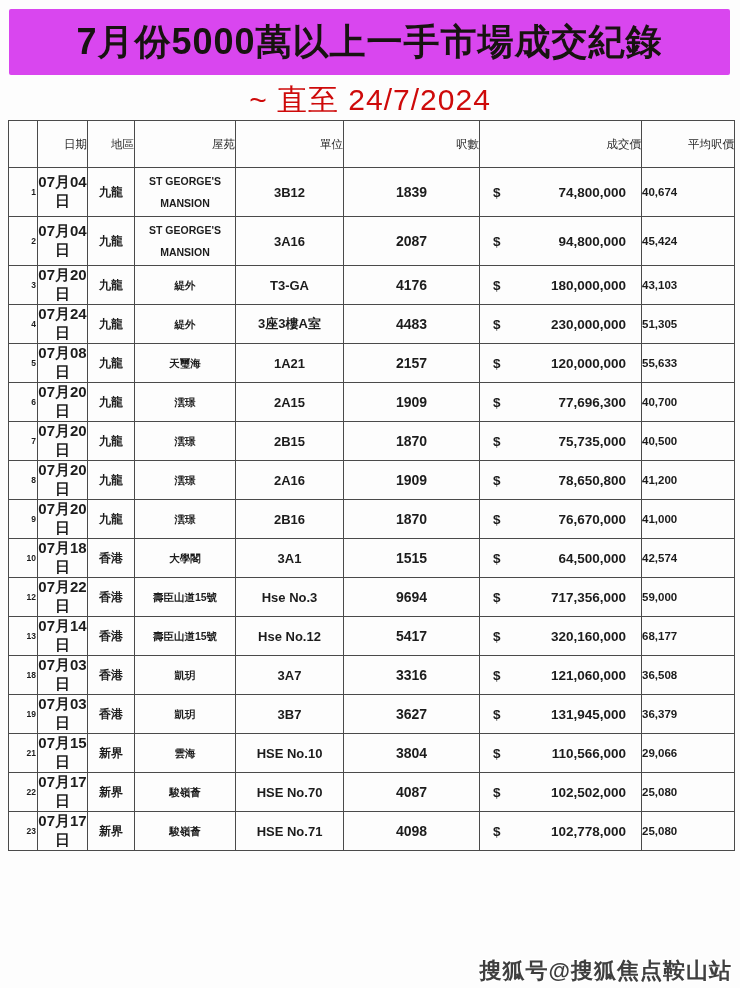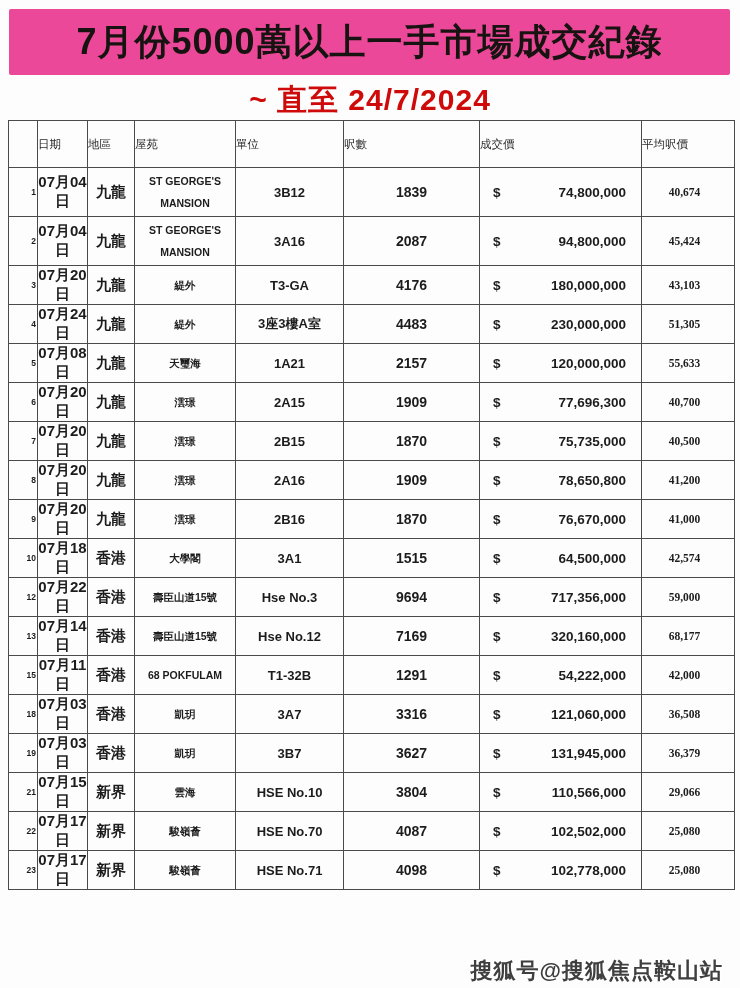--- a/index.html
+++ b/index.html
@@ -6,52 +6,52 @@
   html,body { width:740px; height:988px; overflow:hidden; background:#ffffff;
               font-family:"Liberation Sans","DejaVu Sans",sans-serif; }
   .page { position:relative; width:740px; height:988px; background:#fdfdfd; }
 
   .banner { position:absolute; left:9px; top:9px; width:721px; height:66px;
             display:flex; align-items:center; justify-content:center;
             border-radius:2px; }
   .banner span { font-size:36px; font-weight:bold; color:#171310; letter-spacing:1px; }
 
   .subtitle { position:absolute; left:0; top:80px; width:740px; text-align:center; }
-  .subtitle span { font-size:30px; font-weight:bold; letter-spacing:1px; }
+  .subtitle span { font-size:30px; font-weight:normal; letter-spacing:1px; }
 
   table { position:absolute; left:8px; top:120px; width:727px;
           border-collapse:collapse; table-layout:fixed; }
   th, td { border:1px solid #4a4a4a; color:#1c1c1c; overflow:hidden; }
-  thead th { height:47px; font-size:11.5px; font-weight:normal; color:#2a2a2a; text-align:left; }
+  thead th { height:47px; font-size:11.5px; font-weight:normal; color:#2a2a2a; text-align:right; }
   tbody td { height:35px; text-align:center; font-weight:bold; }
   tr.tall td { height:44px; }
 
   td.c-no   { font-size:8.5px; text-align:right; padding-right:1px; }
   td.c-date { font-size:15px; letter-spacing:0; }
-  td.c-dist { font-size:15px; }
+  td.c-dist { font-size:12px; }
   td.c-est  { font-size:10.5px; line-height:22px; padding:2px 4px; }
   td.c-unit { font-size:13px; }
   td.c-area { font-size:14px; }
   td.c-price{ font-size:13.5px; }
-  td.c-avg  { font-size:11.5px; text-align:center; padding-right:7px;font-family:Liberation Serif, serif; }
+  td.c-avg  { font-size:11.5px; text-align:left; padding-right:7px; }
 
   .price-wrap { display:flex; justify-content:space-between; align-items:center;
                 padding:0 15px 0 13px; }
 
-  .watermark { position:absolute; right:17px; bottom:2px; font-size:22px; font-weight:bold;
+  .watermark { position:absolute; right:8px; bottom:2px; font-size:22px; font-weight:bold;
                color:#3f3f3f; letter-spacing:1px; white-space:nowrap;
                text-shadow:-1px -1px 0 #fff, 1px -1px 0 #fff, -1px 1px 0 #fff, 1px 1px 0 #fff,
                            0 -1px 0 #fff, 0 1px 0 #fff, -1px 0 0 #fff, 1px 0 0 #fff;margin-top:30px; }
 </style>
 </head>
 <body>
 
 <div class="page">
 
-  <div class="banner" style="background: #ec4899; justify-content: center;">
+  <div class="banner" style="background: #d946ef; justify-content: center;">
     <span>7月份5000萬以上一手市場成交紀錄</span>
   </div>
 
   <div class="subtitle">
     <span style="color: rgb(206, 10, 10);">~ 直至 24/7/2024</span>
   </div>
 
   <table>
     <colgroup>
       <col style="width:29px">
@@ -240,43 +240,28 @@
             </div>
           </td>
           <td class="c-avg">59,000</td>
         </tr>
         <tr>
           <td class="c-no">13</td>
           <td class="c-date">07月14日</td>
           <td class="c-dist">香港</td>
           <td class="c-est">壽臣山道15號</td>
           <td class="c-unit">Hse No.12</td>
-          <td class="c-area">7169</td>
+          <td class="c-area">5417</td>
           <td class="c-price">
             <div class="price-wrap">
               <span>$</span>
               <span>320,160,000</span>
             </div>
           </td>
           <td class="c-avg">68,177</td>
-        </tr>
-        <tr>
-          <td class="c-no">15</td>
-          <td class="c-date">07月11日</td>
-          <td class="c-dist">香港</td>
-          <td class="c-est">68 POKFULAM</td>
-          <td class="c-unit">T1-32B</td>
-          <td class="c-area">1291</td>
-          <td class="c-price">
-            <div class="price-wrap">
-              <span>$</span>
-              <span>54,222,000</span>
-            </div>
-          </td>
-          <td class="c-avg">42,000</td>
         </tr>
         <tr>
           <td class="c-no">18</td>
           <td class="c-date">07月03日</td>
           <td class="c-dist">香港</td>
           <td class="c-est">凱玥</td>
           <td class="c-unit">3A7</td>
           <td class="c-area">3316</td>
           <td class="c-price">
             <div class="price-wrap">

